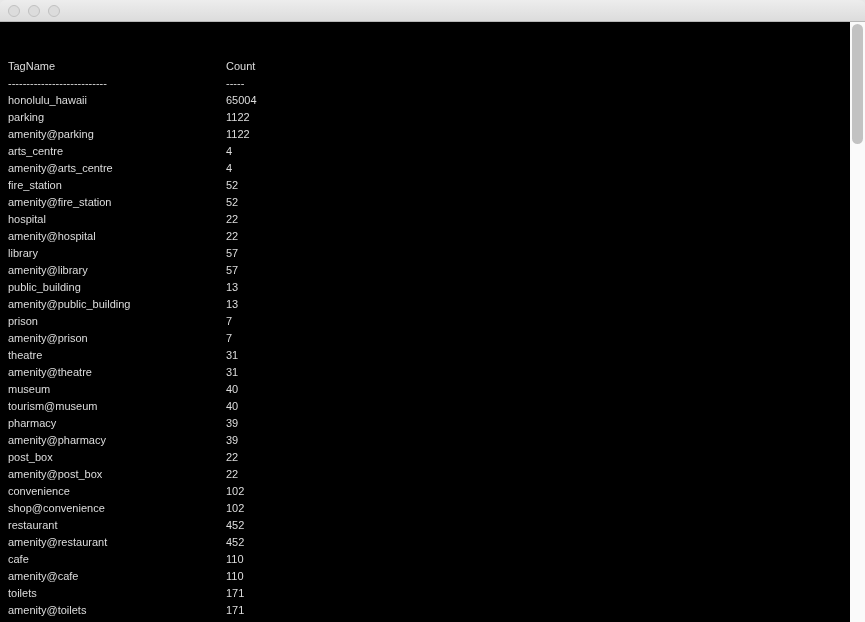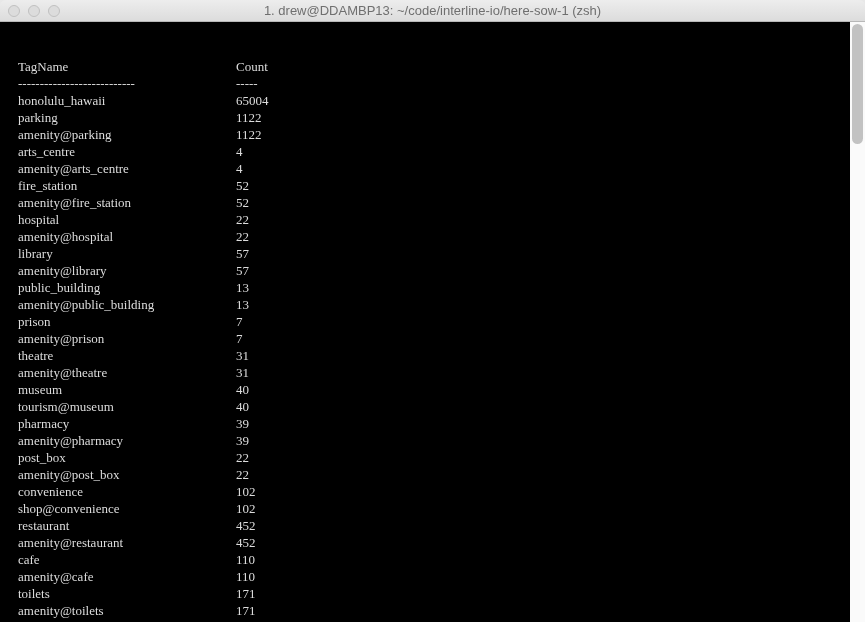--- a/index.html
+++ b/index.html
@@ -52,24 +52,24 @@
       text-align: center;
       font-size: 13px;
       color: #6f6f6f;
       font-family: -apple-system, BlinkMacSystemFont, "Helvetica Neue", sans-serif;
       font-weight: 400;
     }
     .terminal {
       flex: 1;
       background: #000000;
       color: #dddddd;
-      font-family: Liberation Serif, serif;
-      font-size: 13px;
+      font-family: Liberation Sans, sans-serif;
+      font-size: 11px;
       line-height: 17px;
-      padding: 2px 18px;
+      padding: 2px 8px;
       overflow-y: auto;
       white-space: pre;
       position: relative;
     }
     .terminal-content {
       white-space: pre;
     }
     .scrollbar-track {
       position: absolute;
       right: 0;
@@ -101,21 +101,20 @@
 </head>
 <body>
 
 <div class="window">
   <div class="titlebar">
     <div class="traffic-lights">
       <div class="traffic-light"></div>
       <div class="traffic-light"></div>
       <div class="traffic-light"></div>
     </div>
-    <div class="title">1. drew@DDAMBP13: ~/code/interline-io/here-sow-1 (zsh)</div>
   </div>
   <div class="terminal">
     <div class="terminal-content" id="terminal-content"><div class="row"><span class="col-tag">TagName</span><span class="col-count">Count</span></div><div class="row"><span class="col-tag">---------------------------</span><span class="col-count">-----</span></div><div class="row"><span class="col-tag">honolulu_hawaii</span><span class="col-count">65004</span></div><div class="row"><span class="col-tag">parking</span><span class="col-count">1122</span></div><div class="row"><span class="col-tag">amenity@parking</span><span class="col-count">1122</span></div><div class="row"><span class="col-tag">arts_centre</span><span class="col-count">4</span></div><div class="row"><span class="col-tag">amenity@arts_centre</span><span class="col-count">4</span></div><div class="row"><span class="col-tag">fire_station</span><span class="col-count">52</span></div><div class="row"><span class="col-tag">amenity@fire_station</span><span class="col-count">52</span></div><div class="row"><span class="col-tag">hospital</span><span class="col-count">22</span></div><div class="row"><span class="col-tag">amenity@hospital</span><span class="col-count">22</span></div><div class="row"><span class="col-tag">library</span><span class="col-count">57</span></div><div class="row"><span class="col-tag">amenity@library</span><span class="col-count">57</span></div><div class="row"><span class="col-tag">public_building</span><span class="col-count">13</span></div><div class="row"><span class="col-tag">amenity@public_building</span><span class="col-count">13</span></div><div class="row"><span class="col-tag">prison</span><span class="col-count">7</span></div><div class="row"><span class="col-tag">amenity@prison</span><span class="col-count">7</span></div><div class="row"><span class="col-tag">theatre</span><span class="col-count">31</span></div><div class="row"><span class="col-tag">amenity@theatre</span><span class="col-count">31</span></div><div class="row"><span class="col-tag">museum</span><span class="col-count">40</span></div><div class="row"><span class="col-tag">tourism@museum</span><span class="col-count">40</span></div><div class="row"><span class="col-tag">pharmacy</span><span class="col-count">39</span></div><div class="row"><span class="col-tag">amenity@pharmacy</span><span class="col-count">39</span></div><div class="row"><span class="col-tag">post_box</span><span class="col-count">22</span></div><div class="row"><span class="col-tag">amenity@post_box</span><span class="col-count">22</span></div><div class="row"><span class="col-tag">convenience</span><span class="col-count">102</span></div><div class="row"><span class="col-tag">shop@convenience</span><span class="col-count">102</span></div><div class="row"><span class="col-tag">restaurant</span><span class="col-count">452</span></div><div class="row"><span class="col-tag">amenity@restaurant</span><span class="col-count">452</span></div><div class="row"><span class="col-tag">cafe</span><span class="col-count">110</span></div><div class="row"><span class="col-tag">amenity@cafe</span><span class="col-count">110</span></div><div class="row"><span class="col-tag">toilets</span><span class="col-count">171</span></div><div class="row"><span class="col-tag">amenity@toilets</span><span class="col-count">171</span></div><div class="row"><span class="col-tag">post_office</span><span class="col-count">33</span></div></div>
   </div>
   <div class="scrollbar-track">
     <div class="scrollbar-thumb"></div>
   </div>
 </div>
 
 </body></html>

